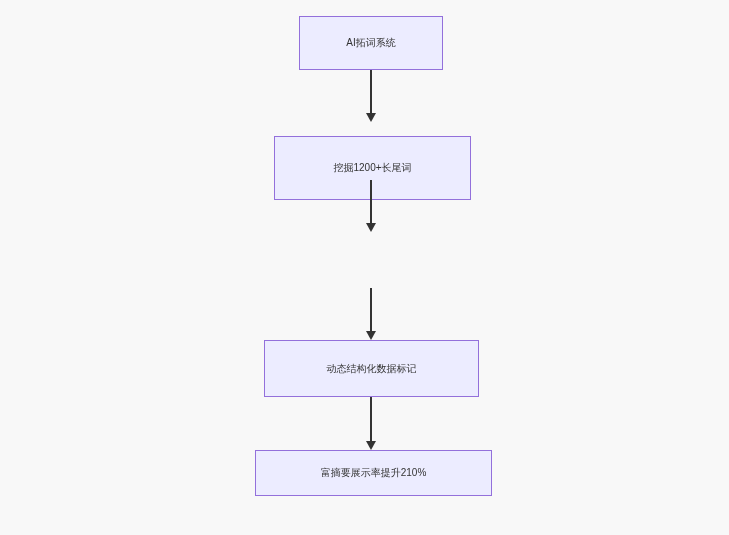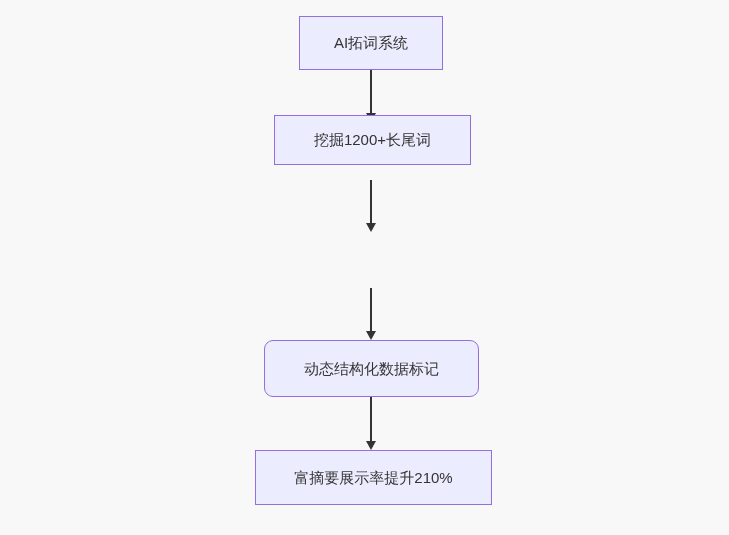--- a/index.html
+++ b/index.html
@@ -22,21 +22,21 @@
     background: var(--bg);
   }
   .node {
     position: absolute;
     background: var(--node-fill);
     border: 1px solid var(--node-border);
     color: var(--text);
     display: flex;
     align-items: center;
     justify-content: center;
-    font-size: 15px;
+    font-size: 10px;
     line-height: 1.2;
     text-align: center;
     white-space: nowrap;
   }
   .edge {
     position: absolute;
     width: 12px;
   }
   .edge .line {
     position: absolute;
@@ -61,41 +61,41 @@
 
   <div class="node" style="left:299px; top:16px; width:144px; height:54px;">
     <span>AI拓词系统</span>
   </div>
 
   <div class="edge" style="left:365px; top:70px; height:52px;">
     <div class="line"></div>
     <div class="head"></div>
   </div>
 
-  <div class="node" style="left:274px; top:115px; width:197px; height:50px;">
+  <div class="node" style="left:274px; top:136px; width:197px; height:64px;">
     <span>挖掘1200+长尾词</span>
   </div>
 
   <div class="edge" style="left:365px; top:180px; height:52px;">
     <div class="line"></div>
     <div class="head"></div>
   </div>
 
 
   <div class="edge" style="left:365px; top:288px; height:52px;">
     <div class="line"></div>
     <div class="head"></div>
   </div>
 
-  <div class="node" style="left:264px; top:340px; width:215px; height:57px;border-radius:9px;">
+  <div class="node" style="left:264px; top:340px; width:215px; height:57px;">
     <span>动态结构化数据标记</span>
   </div>
 
   <div class="edge" style="left:365px; top:397px; height:53px;">
     <div class="line"></div>
     <div class="head"></div>
   </div>
 
-  <div class="node" style="left:255px; top:450px; width:237px; height:55px;">
+  <div class="node" style="left:255px; top:450px; width:237px; height:46px;">
     <span>富摘要展示率提升210%</span>
   </div>
 
 </div>
 
 </body></html>

